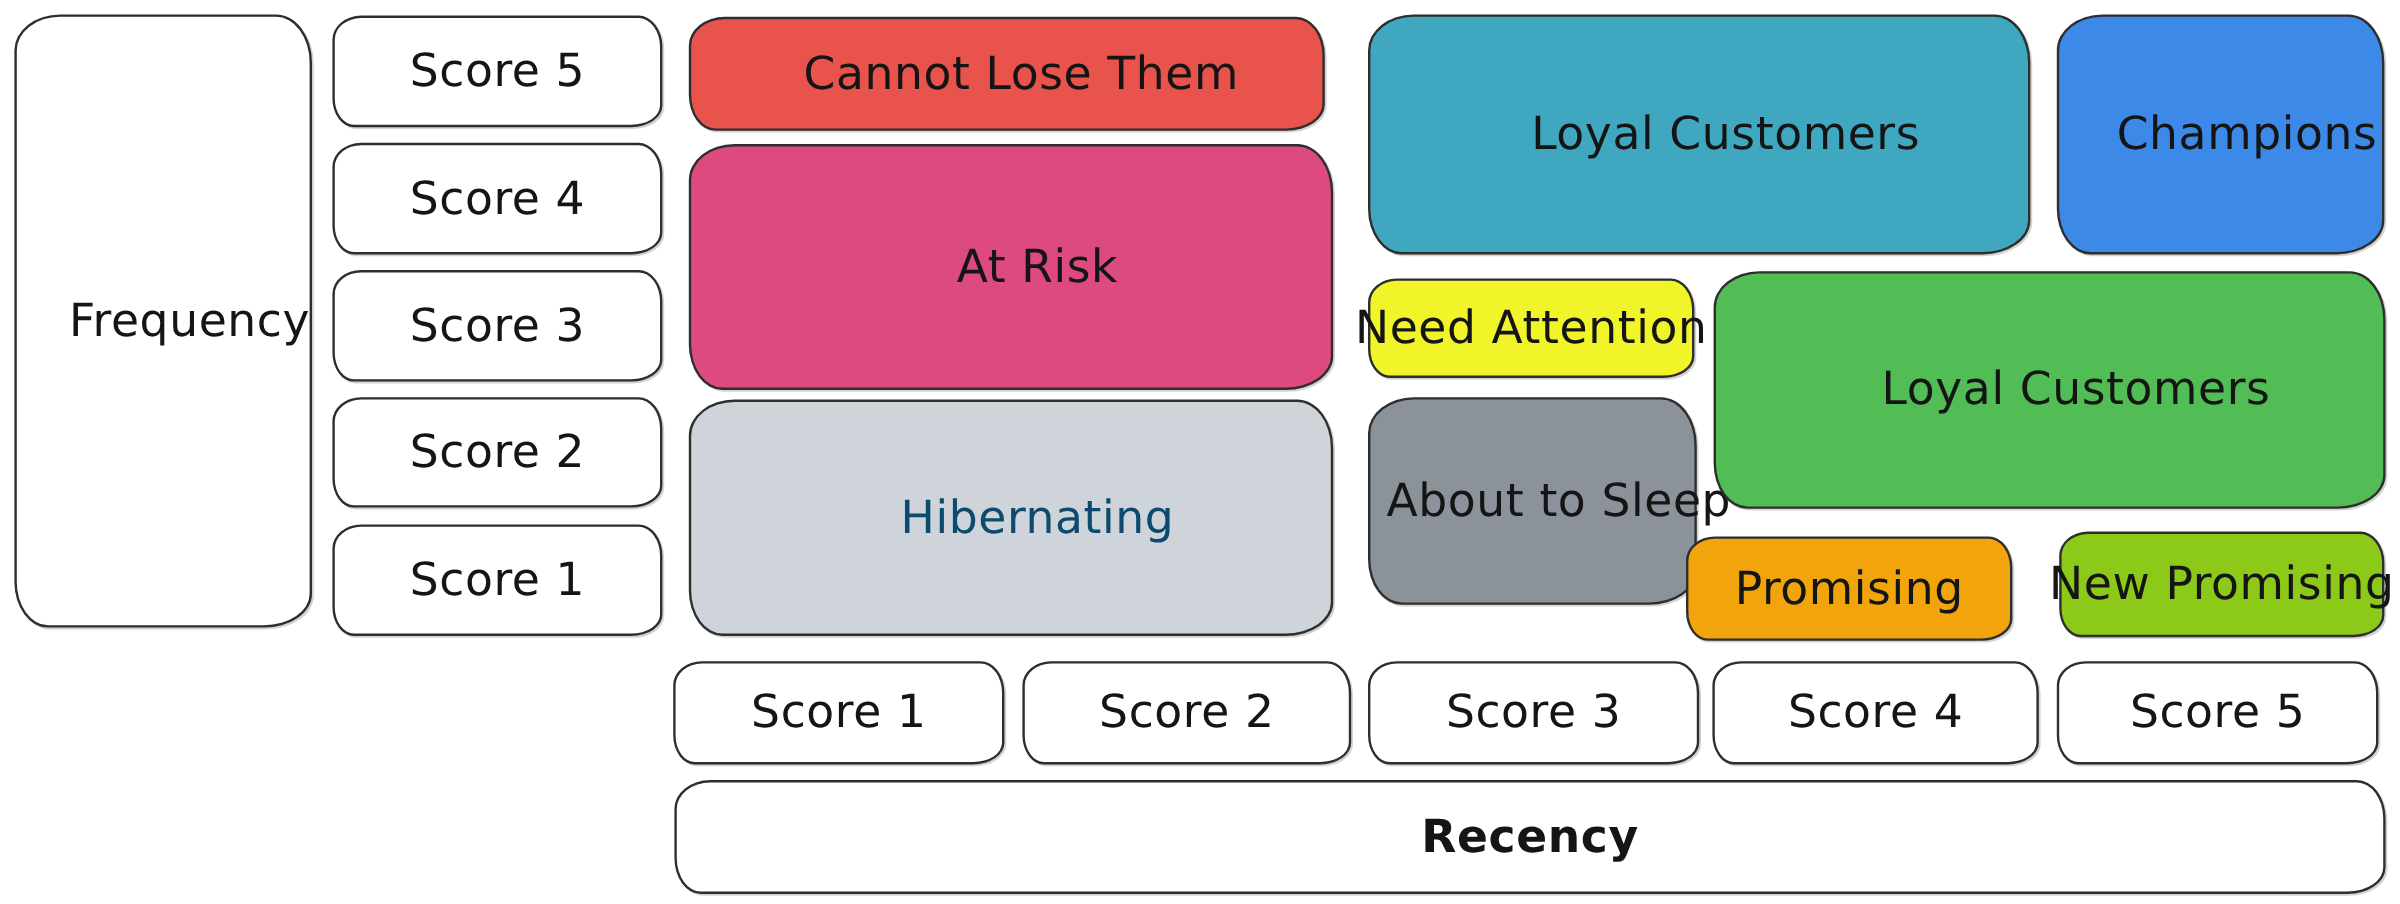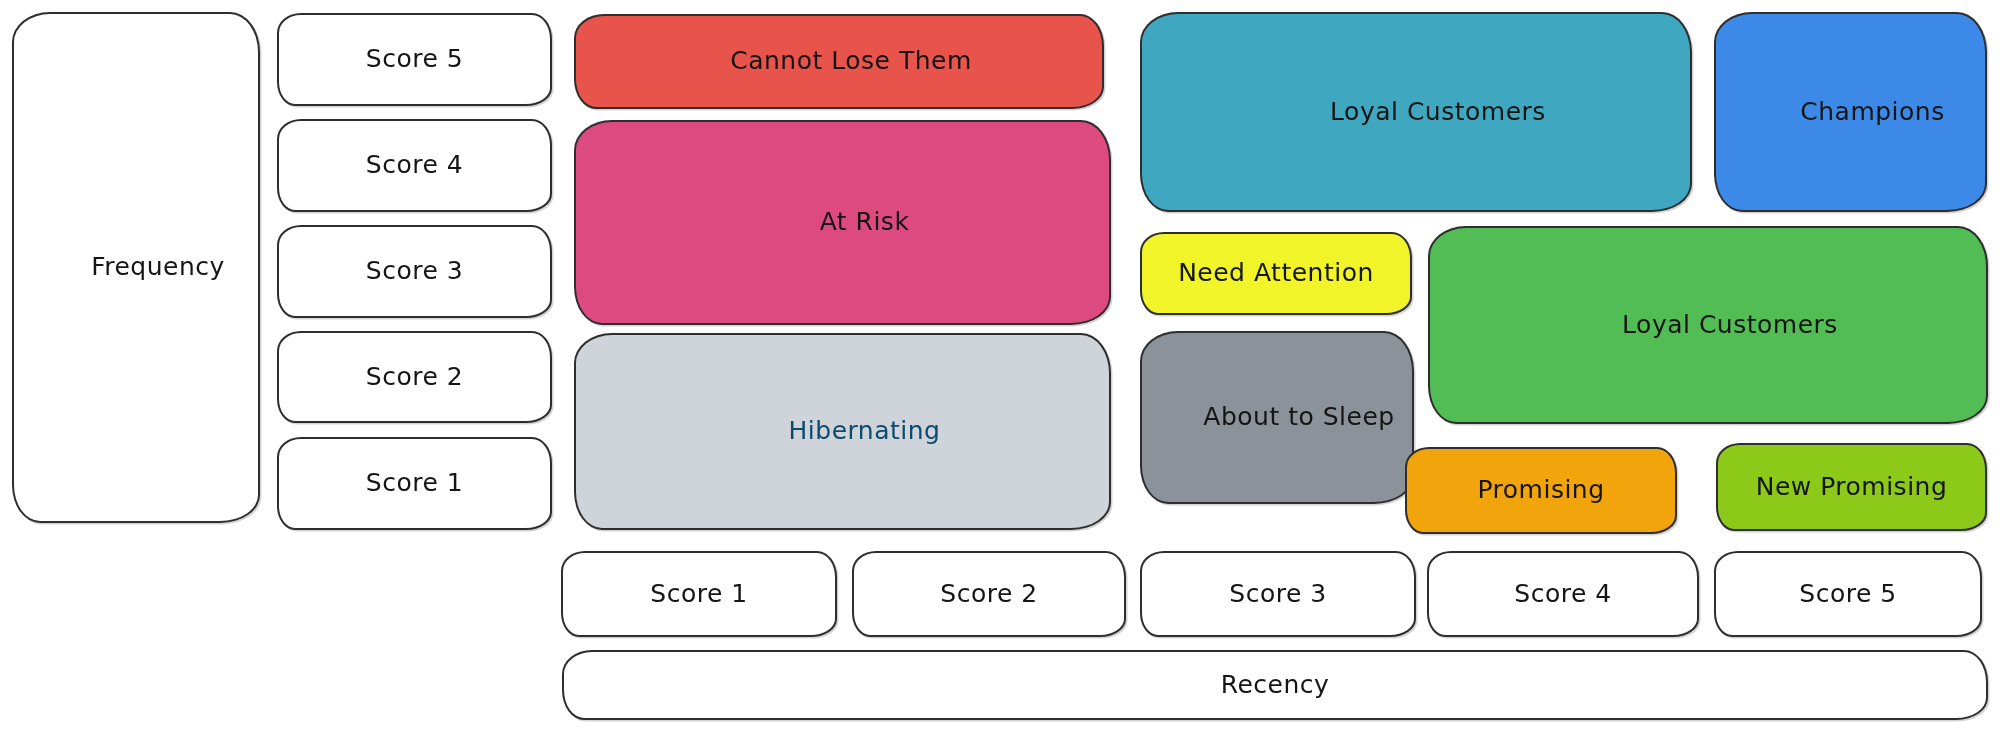--- a/index.html
+++ b/index.html
@@ -18,21 +18,21 @@
   }
   .box {
     position: absolute;
     display: flex;
     align-items: center;
     justify-content: center;
     text-align: right;
     box-sizing: border-box;
     border: 2.5px solid #2e2e2e;
     background: #ffffff;
-    font-size: 25px;
+    font-size: 38px;
     letter-spacing: 0.5px;
     line-height: 1.15;
     box-shadow: 1.5px 1.5px 0 rgba(110,110,110,0.30);
     white-space: nowrap;
   }
   
   .r-xl { border-radius: 38px 30px 40px 28px / 30px 40px 28px 38px; padding-left: 44px; }
   .r-lg { border-radius: 30px 24px 32px 22px / 24px 32px 22px 30px; }
   .r-md { border-radius: 24px 20px 26px 18px / 20px 26px 18px 24px; }
 
@@ -55,21 +55,21 @@
   .pos-loyal-green    { left: 1428px; top: 226px; width: 560px;  height: 198px; }
   .pos-promising      { left: 1405px; top: 447px; width: 272px;  height: 87px; }
   .pos-new-customers  { left: 1716px; top: 443px; width: 271px;  height: 88px; }
 
   
   .pos-rscore-0       { left: 561px;  top: 551px; width: 276px;  height: 86px; }
   .pos-rscore-1       { left: 852px;  top: 551px; width: 274px;  height: 86px; }
   .pos-rscore-2       { left: 1140px; top: 551px; width: 276px;  height: 86px; }
   .pos-rscore-3       { left: 1427px; top: 551px; width: 272px;  height: 86px; }
   .pos-rscore-4       { left: 1714px; top: 551px; width: 268px;  height: 86px; }
-  .pos-recency        { left: 562px;  top: 650px; width: 1426px; height: 70px; }
+  .pos-recency        { left: 562px;  top: 650px; width: 1426px; height: 95px; font-weight: bold; }
 </style>
 </head>
 <body>
 
 <div class="canvas" style="background: rgb(255, 255, 255);">
 
   <div class="box r-xl pos-frequency" style="border-color: rgb(46, 46, 46); color: rgb(21, 21, 21);">Frequency</div>
   <div class="box r-md pos-fscore-0" style="border-color: rgb(46, 46, 46); color: rgb(21, 21, 21);">Score 5</div>
   <div class="box r-md pos-fscore-1" style="border-color: rgb(46, 46, 46); color: rgb(21, 21, 21);">Score 4</div>
   <div class="box r-md pos-fscore-2" style="border-color: rgb(46, 46, 46); color: rgb(21, 21, 21);">Score 3</div>

